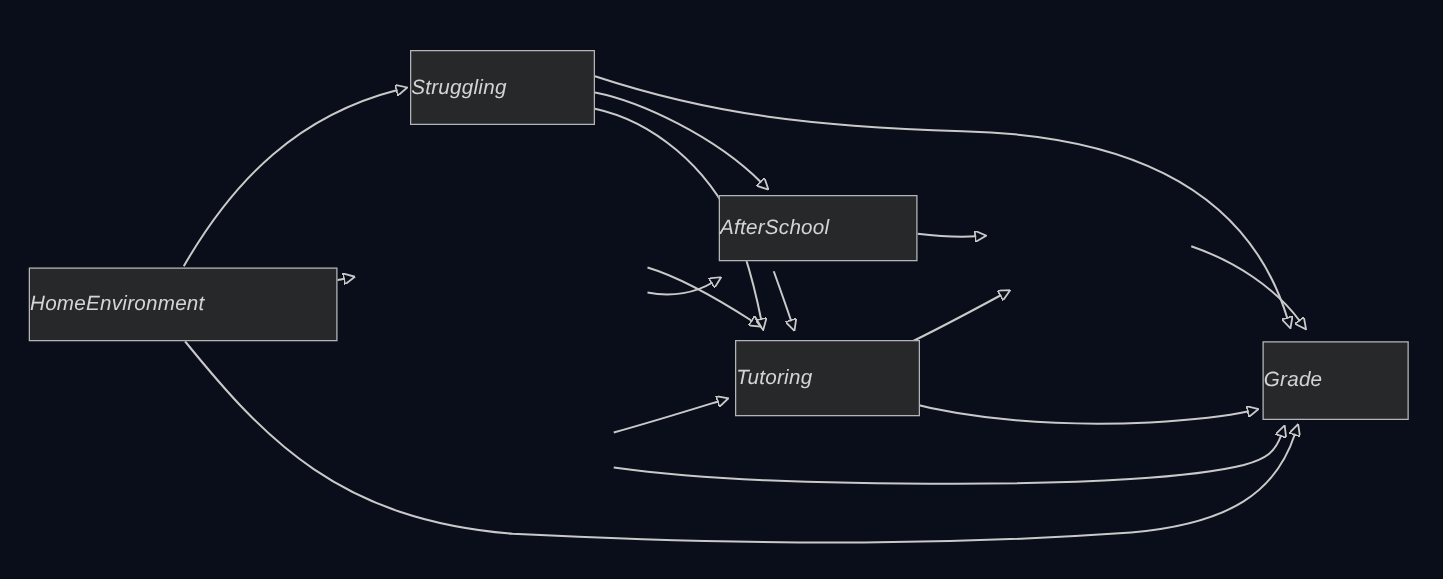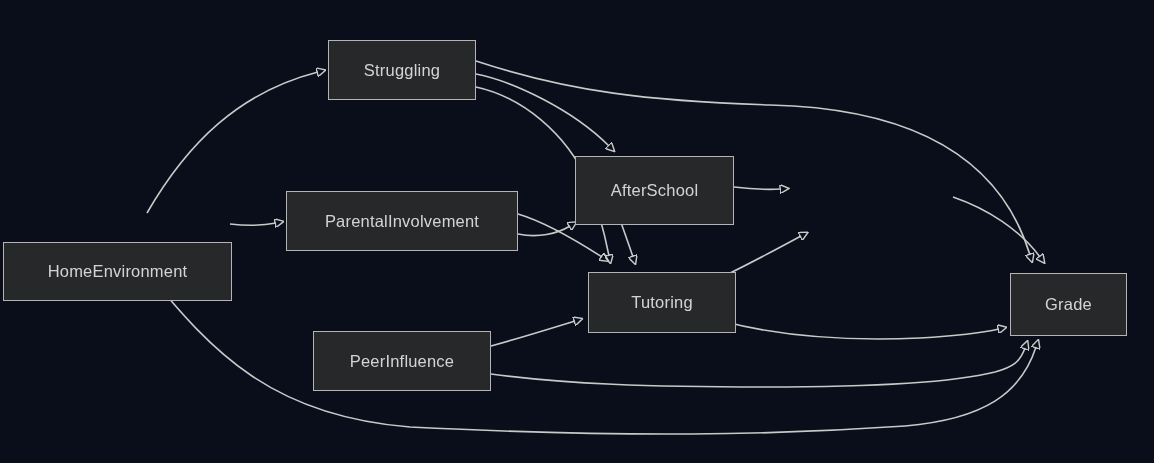--- a/index.html
+++ b/index.html
@@ -18,24 +18,25 @@
     font-family:"Liberation Sans", sans-serif;
   }
   .edges{position:absolute;left:0;top:0;width:1154px;height:463px;}
   .edges path{fill:none;stroke:var(--edge);stroke-width:1.6px;}
   .node{
     position:absolute;
     box-sizing:border-box;
     background:var(--node-fill);
     border:1.6px solid var(--node-border);
     color:var(--node-text);
-    display:flex;align-items:center;justify-content:center;
+    display:flex;align-items:center;justify-content:flex-start;
     font-size:16.5px;
     letter-spacing:.2px;
     white-space:nowrap;
+    font-style:italic;
   }
 </style>
 </head>
 <body>
 
 <div class="canvas">
 
   <svg class="edges" viewBox="0 0 1154 463" xmlns="http://www.w3.org/2000/svg">
     <defs>
       <marker id="arrow" viewBox="0 0 10 10" refX="1" refY="5" markerWidth="10" markerHeight="9" markerUnits="userSpaceOnUse" orient="auto">
@@ -53,37 +54,31 @@
     <path d="M518,214 C545,222 574,239 602,257" marker-end="url(#arrow)"></path>
     <path d="M491,346 C520,338 549,329 575,321" marker-end="url(#arrow)"></path>
     <path d="M491,374 C565,384 650,387 765,387 C870,387 955,382 995,372 C1013,367 1020,362 1025,348" marker-end="url(#arrow)"></path>
     <path d="M734,187 C751,189 765,190 781,189" marker-end="url(#arrow)"></path>
     <path d="M619,217 C624,231 629,245 633,257" marker-end="url(#arrow)"></path>
     <path d="M722,277 C749,264 777,249 801,236" marker-end="url(#arrow)"></path>
     <path d="M722,321 C782,337 852,341 920,338 C953,336 981,333 999,329" marker-end="url(#arrow)"></path>
     <path d="M953,197 C988,209 1020,230 1040,257" marker-end="url(#arrow)"></path>
   </svg>
 
-  <div class="node" style="left:3px;top:214px;width:229px;height:59px;margin-top:28px;">
+  <div class="node" style="left:23px;top:214px;width:247px;height:59px;">
     <span>HomeEnvironment</span>
   </div>
 
   <div class="node" style="left:328px;top:40px;width:148px;height:60px;">
     <span>Struggling</span>
   </div>
 
-  <div class="node" style="left:286px;top:191px;width:232px;height:60px;">
-    <span>ParentalInvolvement</span>
-  </div>
 
-  <div class="node" style="left:313px;top:331px;width:178px;height:60px;">
-    <span>PeerInfluence</span>
-  </div>
 
-  <div class="node" style="left:575px;top:156px;width:159px;height:69px;">
+  <div class="node" style="left:575px;top:156px;width:159px;height:53px;">
     <span>AfterSchool</span>
   </div>
 
   <div class="node" style="left:588px;top:272px;width:148px;height:61px;">
     <span>Tutoring</span>
   </div>
 
 
   <div class="node" style="left:1010px;top:273px;width:117px;height:63px;">
     <span>Grade</span>

